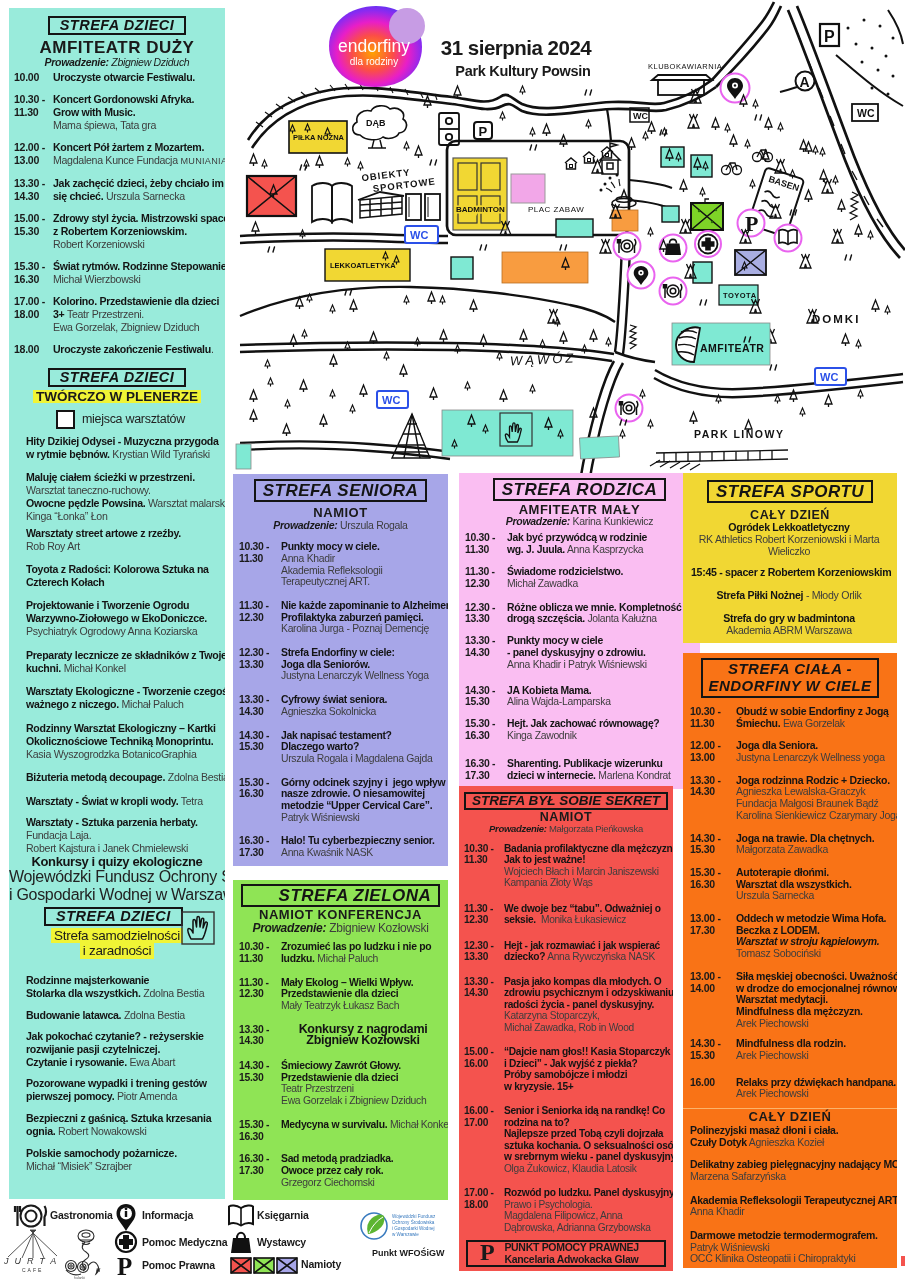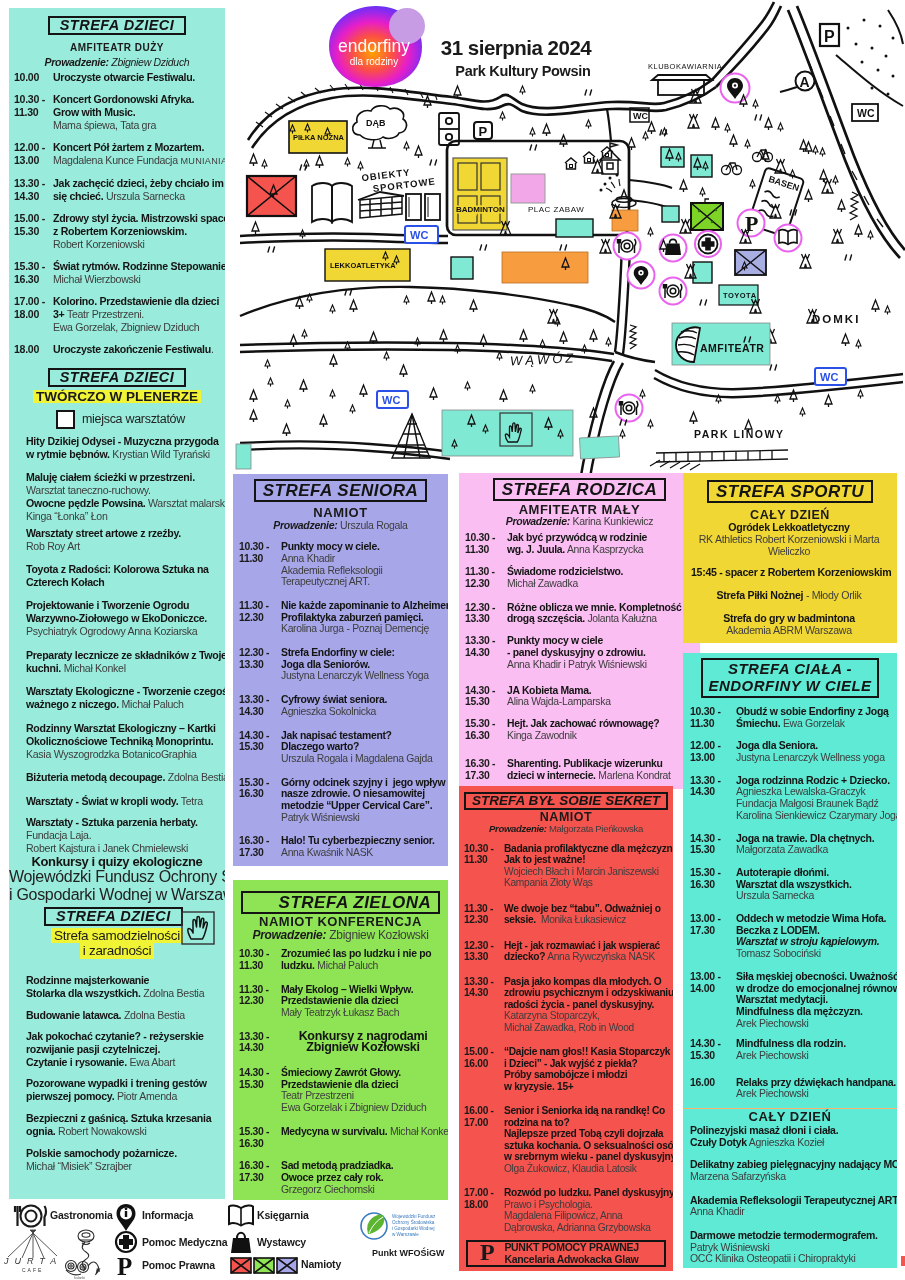--- a/index.html
+++ b/index.html
@@ -5,21 +5,21 @@
   html,body{margin:0;padding:0;}
   #page{position:relative;width:905px;height:1280px;background:#fff;overflow:hidden;
         font-family:"Liberation Sans", sans-serif;color:#1a1a1a;}
   .panel{position:absolute;box-sizing:border-box;overflow:hidden;letter-spacing:-0.3px;}
   .mint{background:#99ebdb;}
   .lav{background:#a7a6e8;}
   .grn{background:#8fe455;}
   .pnk{background:#fabef2;}
   .red{background:#f4534e;}
   .yel{background:#f1d733;}
-  .org{background:#5eead4;}
+  .org{background:#f97316;}
   .hbox{display:block;margin:0 auto;width:max-content;border:2.5px solid #141414;
         font-weight:bold;color:#141414;text-align:center;letter-spacing:.5px;font-style:italic;}
   .hb1{font-size:14.5px;padding:1px 10px;}
   .hb2{font-size:17px;padding:3.5px 7px;}
   .sub{font-weight:bold;text-align:center;letter-spacing:0.5px;}
   .prow{text-align:center;}
   .prow i{font-weight:bold;}
   .row{display:flex;align-items:flex-start;}
   .tm{font-weight:bold;flex:0 0 39px;white-space:pre-line;}
   .dx{flex:1;white-space:nowrap;}
@@ -638,21 +638,21 @@
 
 <div style="position:absolute;left:436px;top:36px;width:160px;text-align:center;">
   <div style="font-size:20.5px;font-weight:bold;letter-spacing:-0.5px;white-space:nowrap;">31 sierpnia 2024</div>
   <div style="font-size:14.5px;font-weight:bold;margin-top:3px;letter-spacing:-0.3px;white-space:nowrap;margin-left:14px;">Park Kultury Powsin</div>
 </div>
 
 <div class="panel mint" style="left:9px;top:8px;width:216px;height:1191px;font-size:10.6px;line-height:13px;">
 
   <div class="hbox hb1" style="margin-top:8px;">STREFA DZIECI</div>
 
-  <div class="sub" style="font-size:10px;margin-top:6px;letter-spacing:0.5px;">AMFITEATR DUŻY</div>
+  <div class="sub" style="font-size:17px;margin-top:6px;letter-spacing:0.5px;">AMFITEATR DUŻY</div>
 
   <div class="prow" style="font-size:10.5px;margin-top:2px;"><i>Prowadzenie:</i> <i style="font-weight:normal">Zbigniew Dziduch</i></div>
   <div style="padding-left:5px;padding-right:0;">
 
     <div class="row" style="margin-top:2px;">
           <div class="tm">10.00</div>
           <div class="dx"><b>Uroczyste otwarcie Festiwalu.</b></div>
         </div>
 
     <div class="row" style="margin-top:9px;">
@@ -808,21 +808,21 @@
     <div class="row" style="margin-top:12px;">
           <div class="tm" style="flex-basis:42px;">16.30 -
 17.30</div>
           <div class="dx"><b>Halo! Tu cyberbezpieczny senior.</b><br><span class="nm">Anna Kwaśnik NASK</span></div>
         </div>
   </div>
 </div>
 
 <div class="panel grn" style="left:233px;top:880px;width:215px;height:320px;font-size:10.4px;line-height:11.7px;">
 
-  <div class="hbox hb2" style="margin-top:11px;padding-left:36px;">STREFA ZIELONA</div>
+  <div class="hbox hb2" style="margin-top:4px;padding-left:36px;">STREFA ZIELONA</div>
 
   <div class="sub" style="font-size:13px;margin-top:2px;">NAMIOT KONFERENCJA</div>
 
   <div class="prow" style="font-size:12px;margin-top:3px;"><i>Prowadzenie:</i> <span class="nm">Zbigniew Kozłowski</span></div>
   <div style="padding-left:6px;padding-right:3px;">
 
     <div class="row" style="margin-top:6px;">
           <div class="tm" style="flex-basis:42px;">10.30 -
 11.30</div>
           <div class="dx"><b>Zrozumieć las po ludzku i nie po<br>ludzku.</b> <span class="nm">Michał Paluch</span></div>

